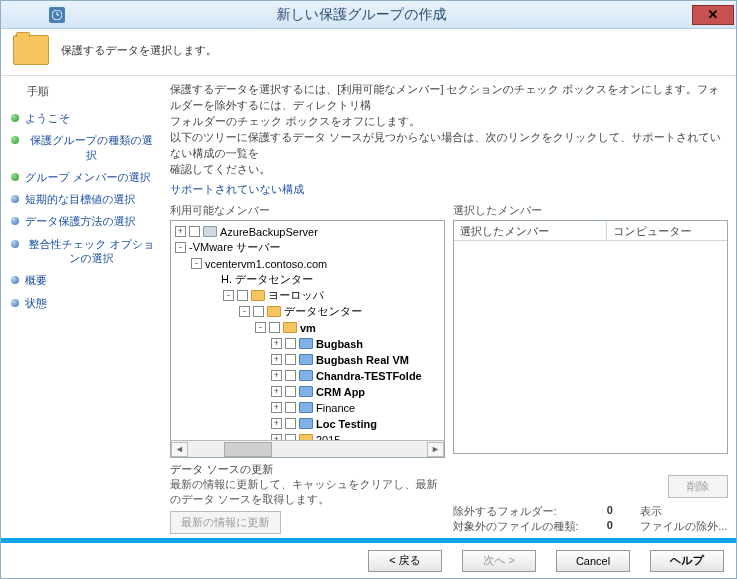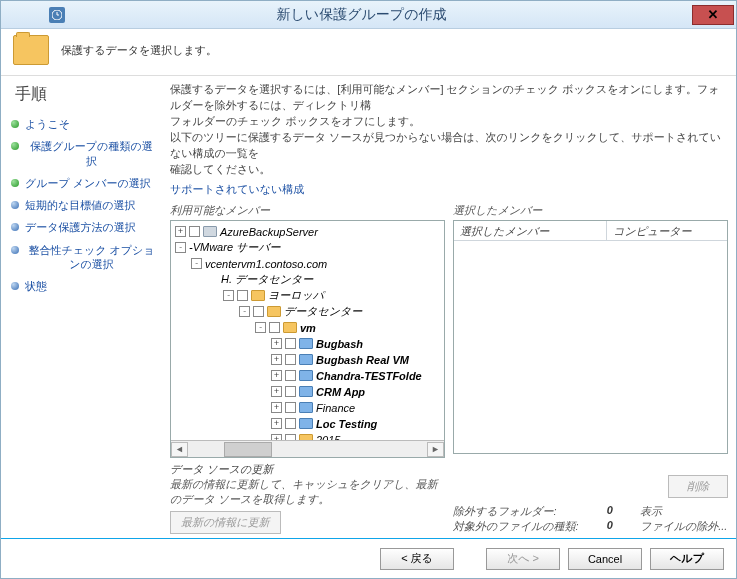--- a/index.html
+++ b/index.html
@@ -9,30 +9,30 @@
   .titlebar-icon { width:16px; height:16px; margin:0 6px; background:#4a7fb5; border-radius:2px; display:inline-flex;align-items:center;justify-content:center;}
   .titlebar-icon svg{width:10px;height:10px;fill:#fff;}
   .titlebar-title { flex:1; text-align:center; color:#2b4b70; font-size:14px; padding-right:40px;}
   .close-btn { width:42px; height:20px; background:#c75050; border:1px solid #8b2d2d; color:#000; display:flex; align-items:center; justify-content:center; margin-right:2px; font-weight:bold; font-size:13px; cursor:pointer;}
   .header { display:flex; align-items:center; padding:6px 12px 10px 12px; border-bottom:1px solid #ddd;}
   .header-icon { width:36px; height:30px; background:#f6c560; border:1px solid #cc9a33; margin-right:12px; position:relative; border-radius:2px;}
   .header-icon::before{content:"";position:absolute;top:-4px;left:2px;width:12px;height:4px;background:#f6c560;border:1px solid #cc9a33;border-bottom:none;border-radius:2px 2px 0 0;}
   .header-text { font-size:11px; color:#333; line-height:1.5;}
   .body { flex:1; display:flex; overflow:hidden;}
   .sidebar { width:165px; padding:8px 6px; border-right: none; }
-  .sidebar-title { color:#444; margin:0 0 8px 8px; font-size:16px;}
+  .sidebar-title { color:#444; margin:0 0 8px 20px; font-size:11px;}
   .step { display:flex; align-items:flex-start; padding:4px 2px; color:#1a4fa3; font-size:11px; line-height:1.3; cursor:pointer;text-align:center;}
   .step.done .bullet { background:radial-gradient(circle at 30% 30%,#9be09b,#2a9a2a); }
   .step.pending .bullet { background:radial-gradient(circle at 30% 30%,#bcd5f0,#3a6fb5); }
   .bullet { width:8px; height:8px; border-radius:50%; margin:3px 6px 0 2px; flex-shrink:0;}
   .main { flex:1; padding:6px 8px 4px 4px; display:flex; flex-direction:column; overflow:hidden;}
   .instr { color:#444; font-size:11px; line-height:1.45; }
   .link { color:#1a4fa3; cursor:pointer; padding:4px 0 6px 0; display:inline-block;}
   .panels { display:flex; gap:8px; flex:1; min-height:0;}
-  .panel { flex:1; display:flex; flex-direction:column; min-width:0;font-style:italic;}
+  .panel { flex:1; display:flex; flex-direction:column; min-width:0;}
   .panel-label { color:#555; font-size:11px; margin-bottom:2px; }
   .box { border:1px solid #9aa; flex:1; background:#fff; overflow:hidden; display:flex; flex-direction:column; position:relative;}
   .tree-wrap{flex:1;overflow:hidden;position:relative;}
   .tree { padding:3px 2px; white-space:nowrap; font-size:11px; }
   .node { display:flex; align-items:center; height:16px; }
   .tog { width:11px; height:11px; border:1px solid #888; display:inline-flex; align-items:center; justify-content:center; font-size:9px; line-height:1; margin-right:3px; background:#fff; color:#444; cursor:pointer; flex-shrink:0;}
   .tog.blank{visibility:hidden;}
   .chk { width:11px; height:11px; border:1px solid #888; margin-right:3px; background:#fff; flex-shrink:0;}
   .fldr { width:14px; height:11px; background:#f6c560; border:1px solid #cc9a33; margin-right:3px; border-radius:1px; flex-shrink:0; position:relative;}
   .fldr.blue { background:#7fb3e8; border-color:#4a7fb5;}
@@ -46,23 +46,23 @@
   .selhead { display:flex; height:20px; border-bottom:1px solid #cfd6dc; background:#fff;}
   .selhead div { padding:3px 6px; border-right:1px solid #cfd6dc; color:#444; font-size:11px;}
   .selhead div:first-child{flex:1.3}
   .selhead div:last-child{flex:1;border-right:none;}
   .under-left { font-size:11px; color:#555; padding-top:4px;}
   .under-left .t { color:#444;}
   .refresh-btn { border:1px solid #bbb; background:#f4f4f4; color:#999; padding:3px 10px; margin-top:4px; display:inline-block;}
   .delbtn { border:1px solid #bbb; background:#f4f4f4; color:#999; padding:3px 18px; float:right;}
   .stats { display:grid; grid-template-columns: auto auto auto; column-gap:21px; font-size:11px; color:#555; margin-top:6px;}
   .stats .n{text-align:right;font-weight:bold;color:#333;padding:0 6px;}
-  .footer { height:40px; border-top:1px solid #0ea5e9; display:flex; align-items:center; justify-content:flex-end; gap:8px; padding:0 12px;}
+  .footer { height:40px; border-top:5px solid #0ea5e9; display:flex; align-items:center; justify-content:flex-end; gap:20px; padding:0 12px;}
   .btn { min-width:74px; height:22px; border:1px solid #999; background:linear-gradient(#fefefe,#e6e6e6); font-size:11px; display:flex; align-items:center; justify-content:center; cursor:pointer; padding:0 10px;}
-  .btn.disabled { color:#999; cursor:default;margin-left:24px;}
+  .btn.disabled { color:#999; cursor:default;}
   .btn.help{font-weight:bold;}
 </style>
 </head>
 <body>
 
 <div class="window">
 
   <div class="titlebar">
     <span class="titlebar-icon">
       <svg viewBox="0 0 10 10">
@@ -101,20 +101,24 @@
             <span class="bullet"></span>
             <span>短期的な目標値の選択</span>
           </div>
           <div class="step pending">
             <span class="bullet"></span>
             <span>データ保護方法の選択</span>
           </div>
           <div class="step pending">
             <span class="bullet"></span>
             <span>整合性チェック オプションの選択</span>
+          </div>
+          <div class="step pending">
+            <span class="bullet"></span>
+            <span>概要</span>
           </div>
           <div class="step pending">
             <span class="bullet"></span>
             <span>状態</span>
           </div>
         </div>
     </div>
 
     <div class="main">
       <div class="instr">

